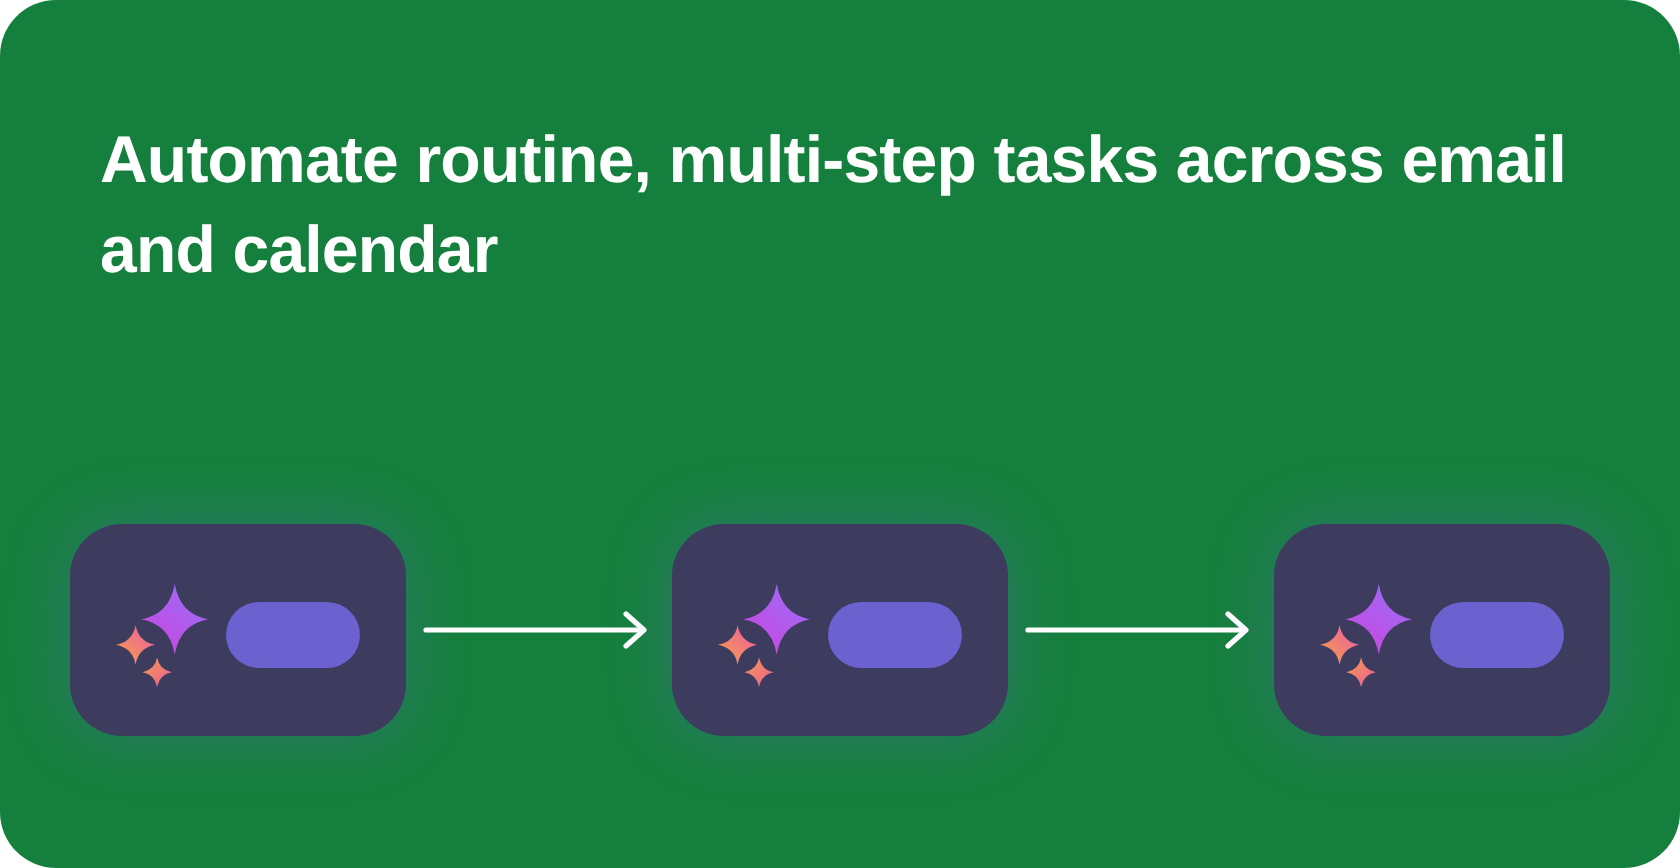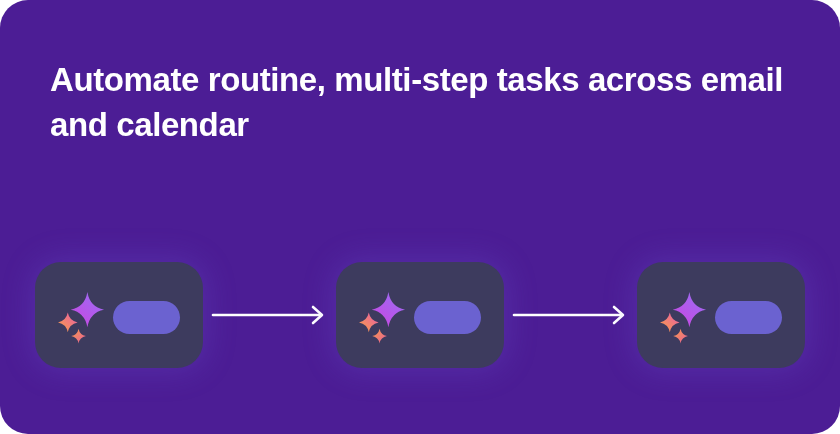--- a/index.html
+++ b/index.html
@@ -6,21 +6,21 @@
   html, body {
     background: #ffffff;
     font-family: "Liberation Sans", sans-serif;
     width: 840px; height: 434px;
   }
   .panel {
     position: relative;
     width: 840px;
     height: 434px;
     border-radius: 28px;
-    background: #4c1d95;
+    background: #15803d;
     overflow: hidden;
   }
   .heading {
     position: absolute;
     left: 50px;
     top: 57px;
     width: 740px;
     color: #ffffff;
     font-size: 33px;
     line-height: 45px;

